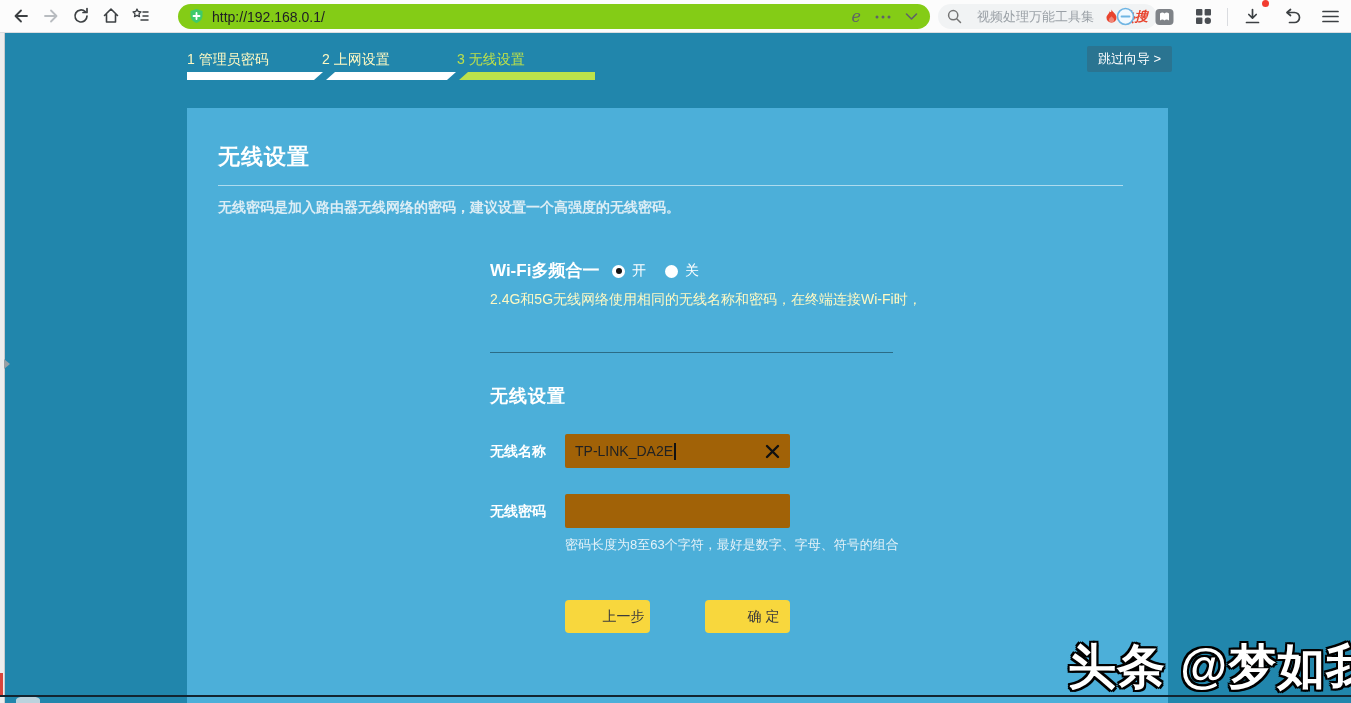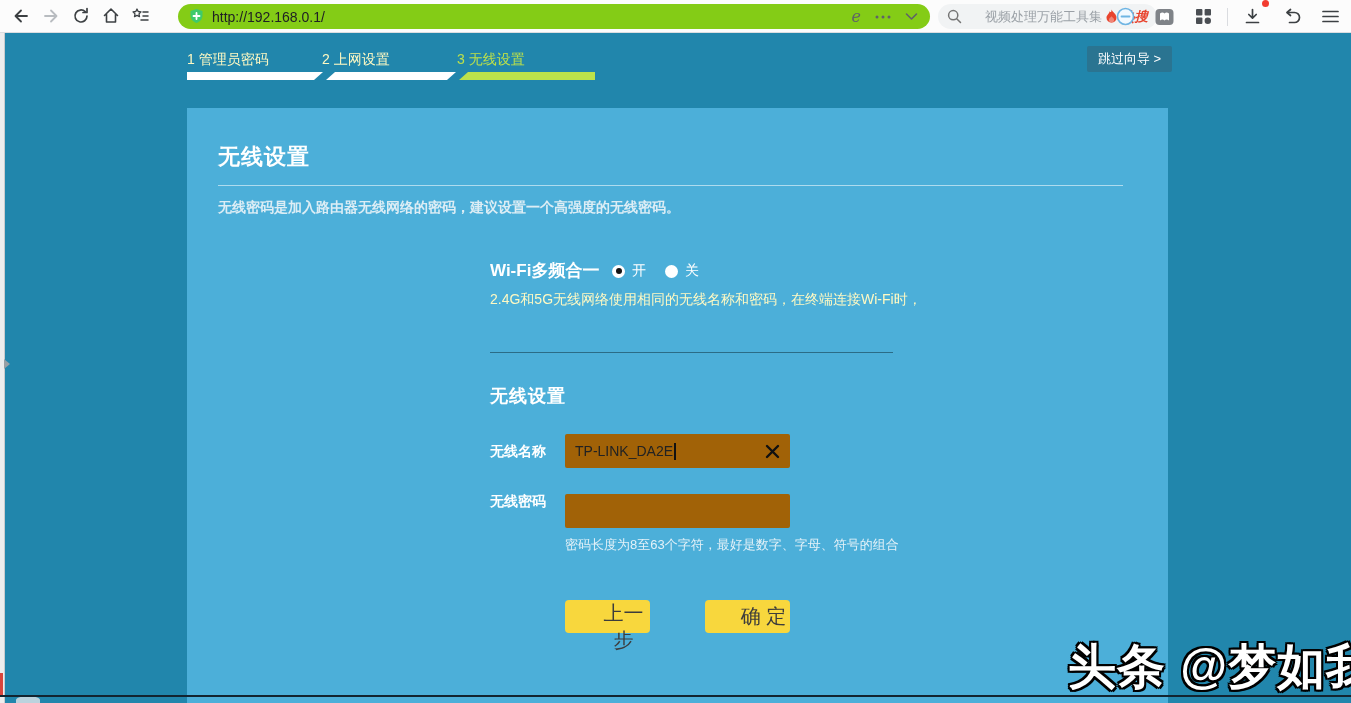--- a/index.html
+++ b/index.html
@@ -14,21 +14,21 @@
   .tb-btn { width:30px; height:28px; display:flex; align-items:center; justify-content:center; cursor:pointer; }
   .tb-btn svg { display:block; }
   .urlbar { position:absolute; left:178px; top:4px; width:752px; height:25px;
             background:#84cc16; border-radius:13px; display:flex; align-items:center; padding:0 10px; }
   .url-text { font-size:14px; color:#202124; margin-left:7px; flex:1; }
   .urlbar-right { display:flex; align-items:center; gap:14px; margin-right:2px; }
   .ie-e { font-family:"DejaVu Serif","Liberation Serif",serif; font-style:italic;
           font-size:16px; color:#5f6368; line-height:1; }
   .searchbox { position:absolute; left:938px; top:4px; width:219px; height:25px;
                background:#f1f3f4; border-radius:13px; display:flex; align-items:center; padding:0 9px; }
-  .search-ph { font-size:13px; color:#9aa0a6; margin-left:23px; flex:1; white-space:nowrap; }
+  .search-ph { font-size:13px; color:#9aa0a6; margin-left:15px; flex:1; white-space:nowrap; }
   .hot-label { font-size:13.5px; font-weight:bold; font-style:italic; color:#e8442e; margin-left:3px; white-space:nowrap; }
   .right-icons { position:absolute; right:6px; top:0; height:33px; display:flex; align-items:center; gap:9px; }
   .v-sep { width:1px; height:18px; background:#dadce0; }
   .dl-wrap { position:relative; }
   .red-dot { position:absolute; right:-2px; top:-3px; width:7px; height:7px; border-radius:50%; background:#f23c30; }
 
   
   .page { position:absolute; left:0; top:33px; width:1351px; height:670px; background:#2186ac; }
 
   .left-strip { position:absolute; left:0; top:0; width:5px; height:670px;
@@ -70,34 +70,34 @@
   .wifi-desc { position:absolute; font-size:14px; color:#fef9c3; left:490px; }
   .wifi-desc.l1 { top:258px; }
   .wifi-desc.l2 { top:278px; }
   .divider-dark { position:absolute; left:490px; top:319px; width:403px; height:1px;
                   background:rgba(16,52,68,.55); }
 
   .section-title { position:absolute; left:490px; top:351px; font-size:18px; font-weight:bold;
                    color:#fff; letter-spacing:1px; }
   .field-label { position:absolute; left:490px; font-size:14px; font-weight:bold; color:#fff; }
   .field-label.ssid { top:410px; }
-  .field-label.pwd { top:460px; }
+  .field-label.pwd { top:470px; }
 
   .input-box { position:absolute; left:565px; width:225px; height:34px; background:#a16207;
                border-radius:2px; display:flex; align-items:center; padding:0 10px; cursor:text; }
   .input-box.ssid { top:401px; }
   .input-box.pwd { top:461px; }
   .input-value { font-size:14px; color:#222; white-space:nowrap; }
   .caret { display:inline-block; width:1.5px; height:17px; background:#111; margin-left:1px; }
   .clear-x { margin-left:auto; cursor:pointer; display:flex; }
 
   .pwd-hint { position:absolute; left:565px; top:503px; font-size:13px; color:#e3f1f8; white-space:nowrap; }
 
   .btn-yellow { position:absolute; top:567px; width:85px; height:33px; background:#f8d73d;
-                border:none; border-radius:4px; font-size:20px; color:#3c3c3c;
+                border:none; border-radius:4px; font-size:14px; color:#3c3c3c;
                 font-family:inherit; cursor:pointer;padding-left:32px; }
   .btn-yellow.back { left:565px; }
   .btn-yellow.confirm { left:705px; }
 
   .watermark { position:absolute; left:1068px; top:602px; font-size:48px; font-weight:bold;
                color:#ffffff; letter-spacing:1px; white-space:nowrap;
                text-shadow:-2px 0 #000, 2px 0 #000, 0 -2px #000, 0 2px #000,
                            -2px -2px #000, 2px -2px #000, -2px 2px #000, 2px 2px #000; }
 
   .bottom-line { position:absolute; left:0; top:662px; width:1351px; height:2px; background:#122430; }

